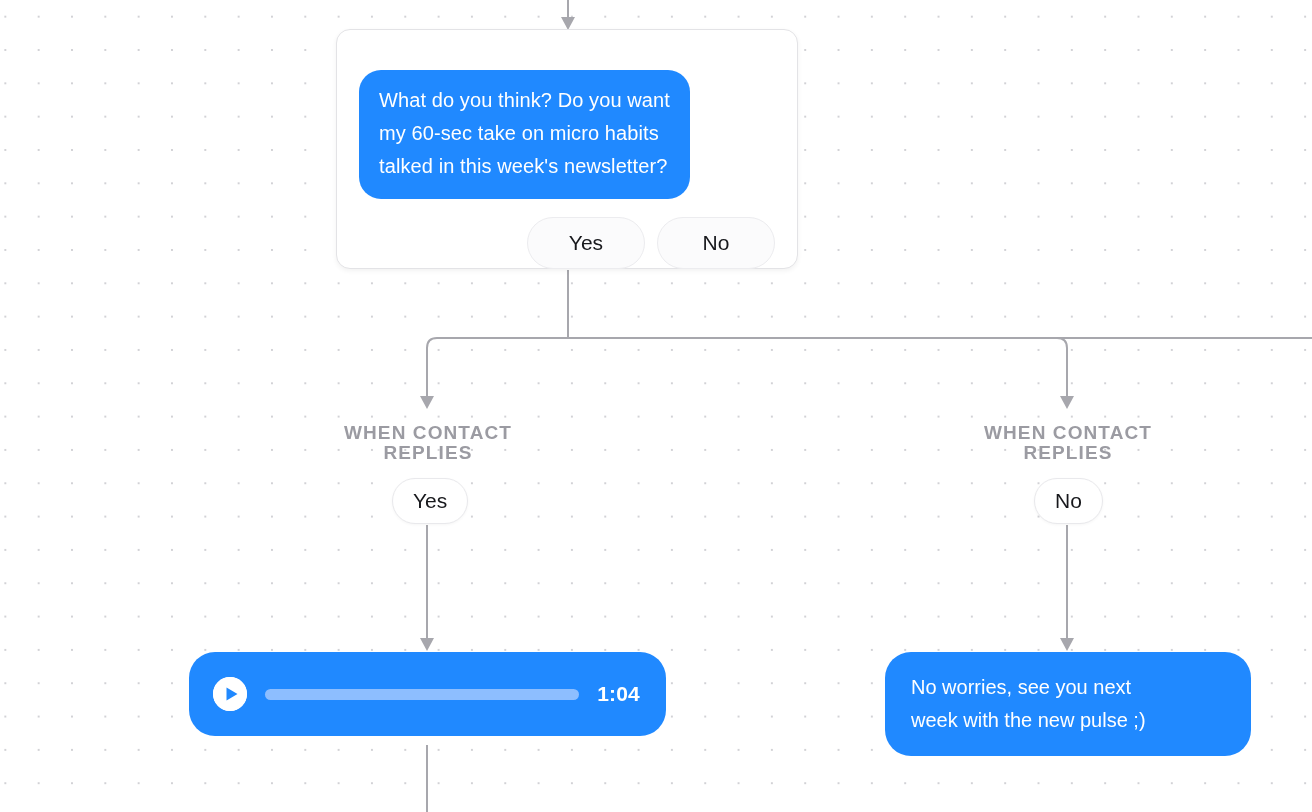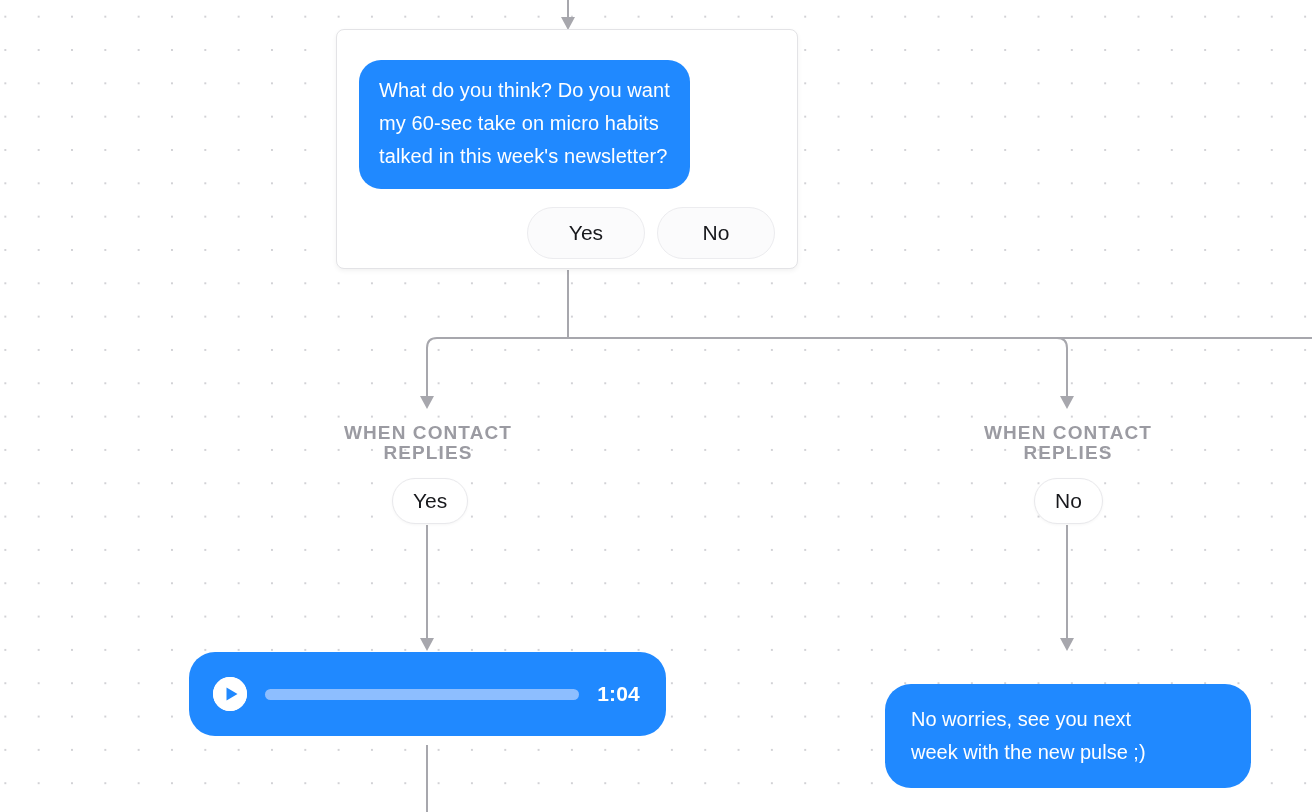--- a/index.html
+++ b/index.html
@@ -52,23 +52,23 @@
   }
 
   
   .question-card {
     left: 336px;
     top: 29px;
     width: 462px;
     height: 240px;
     background: #ffffff;
     border: 1.5px solid #e3e3e6;
-    border-radius: 8px;
+    border-radius: 14px;
     box-shadow: 0 2px 5px rgba(16, 17, 26, 0.055);
-    padding: 30px 22px 22px 22px;
+    padding: 40px 22px 22px 22px;
     display: flex;
     flex-direction: column;
     justify-content: flex-start;
   }
   .bubble-out {
     max-width: 420px;
     align-self: flex-start;
     background: #2089ff;
     color: #ffffff;
     border-radius: 22px;
@@ -183,21 +183,20 @@
     background: #2089ff;
     border-radius: 26px;
     padding: 19px 26px;
     display: flex;
     align-items: center;
     color: #ffffff;
     font-size: 20px;
     line-height: 33px;
     white-space: pre-line;
     cursor: pointer;
-    margin-top: 32px;
   }
 </style>
 </head>
 <body>
 
 <div id="canvas">
 
   <svg id="edges" viewBox="0 0 1312 812" width="1312" height="812">
 
     <path class="edge-path" d="M568,-10 L568,22"></path>

